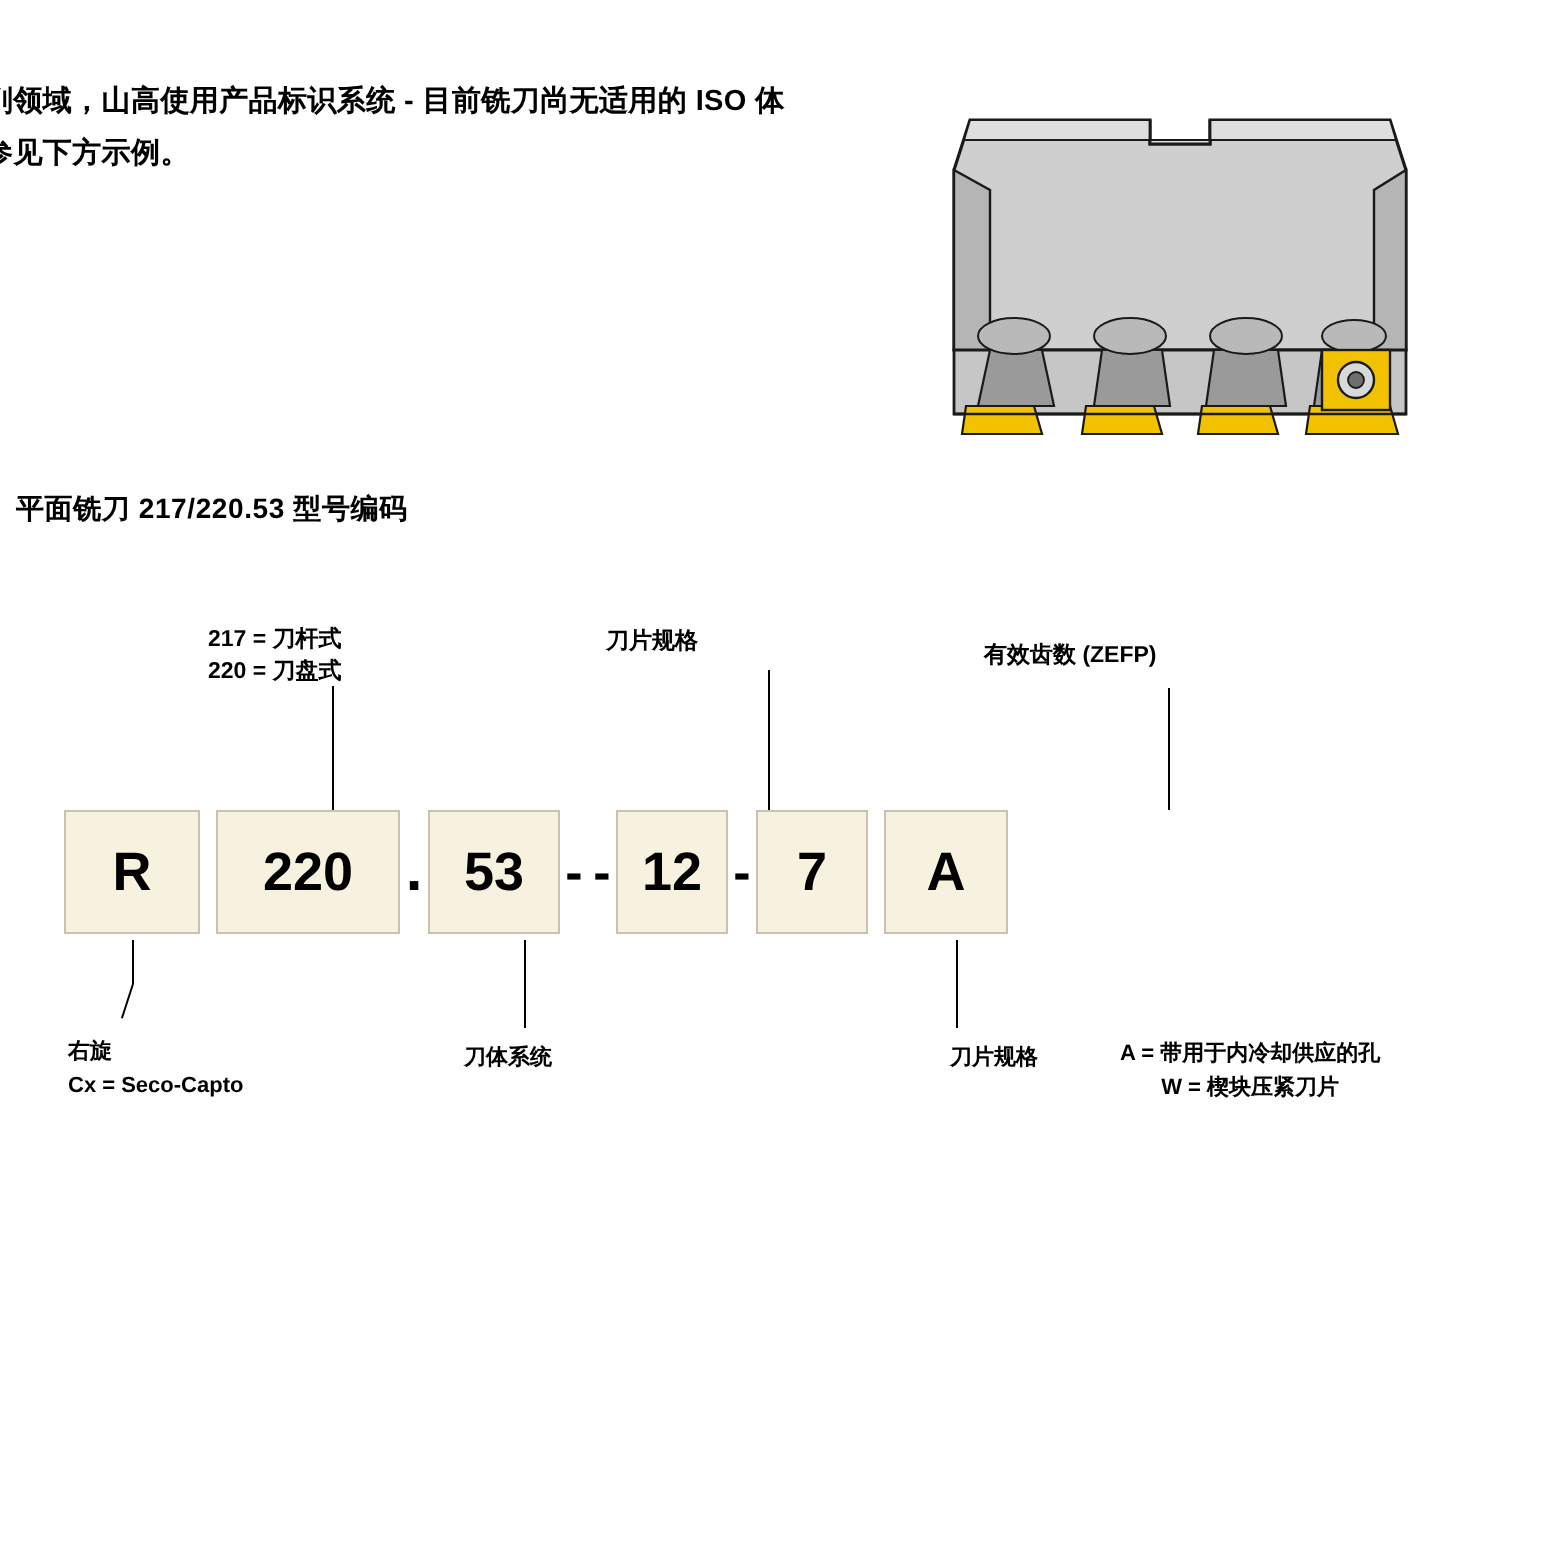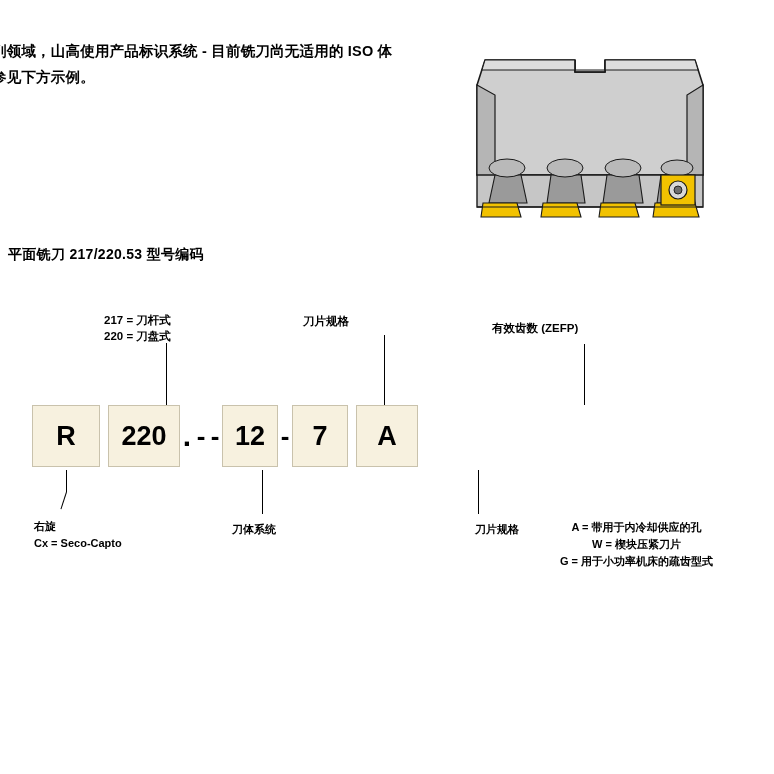--- a/index.html
+++ b/index.html
@@ -64,21 +64,21 @@
     height: 62px;
     display: flex;
     align-items: center;
     justify-content: center;
     font-size: 27px;
     font-weight: bold;
     font-family: "Liberation Sans", sans-serif;
     box-sizing: border-box;
   }
   .b-r   { width: 68px; }
-  .b-220 { width: 72px; }
+  .b-220 { width: 92px; }
   .b-53  { width: 66px; }
   .b-0100{ width: 102px; }
   .b-12  { width: 56px; }
   .b-7   { width: 56px; }
   .b-a   { width: 62px; }
 
   .sep {
     width: 14px;
     text-align: center;
     font-size: 26px;
@@ -180,20 +180,21 @@
 
 <div class="vline" style="left:166px; top:343px; height:62px;"></div>
 <div class="vline" style="left:384px; top:335px; height:70px;"></div>
 <div class="vline" style="left:584px; top:344px; height:61px;"></div>
 
 <div class="code-row">
   <div class="box b-r">R</div>
   <div class="sep gap"></div>
   <div class="box b-220">220</div>
   <div class="sep dot">.</div>
+  <div class="box b-53">53</div>
   <div class="sep">-</div>
   <div class="sep">-</div>
   <div class="box b-12">12</div>
   <div class="sep">-</div>
   <div class="box b-7">7</div>
   <div class="sep gap"></div>
   <div class="box b-a">A</div>
 </div>
 
 <div class="vline" style="left:66px; top:470px; height:22px;"></div>
@@ -212,14 +213,13 @@
   <div>刀体系统</div>
 </div>
 
 <div class="label small" style="left:475px; top:521px;">
   <div>刀片规格</div>
 </div>
 
 <div class="label-list" style="left:560px; top:519px;text-align:center;">
   <div>A = 带用于内冷却供应的孔</div>
   <div>W = 楔块压紧刀片</div>
-  <div>G = 用于小功率机床的疏齿型式</div>
 </div>
 
 </body></html>

